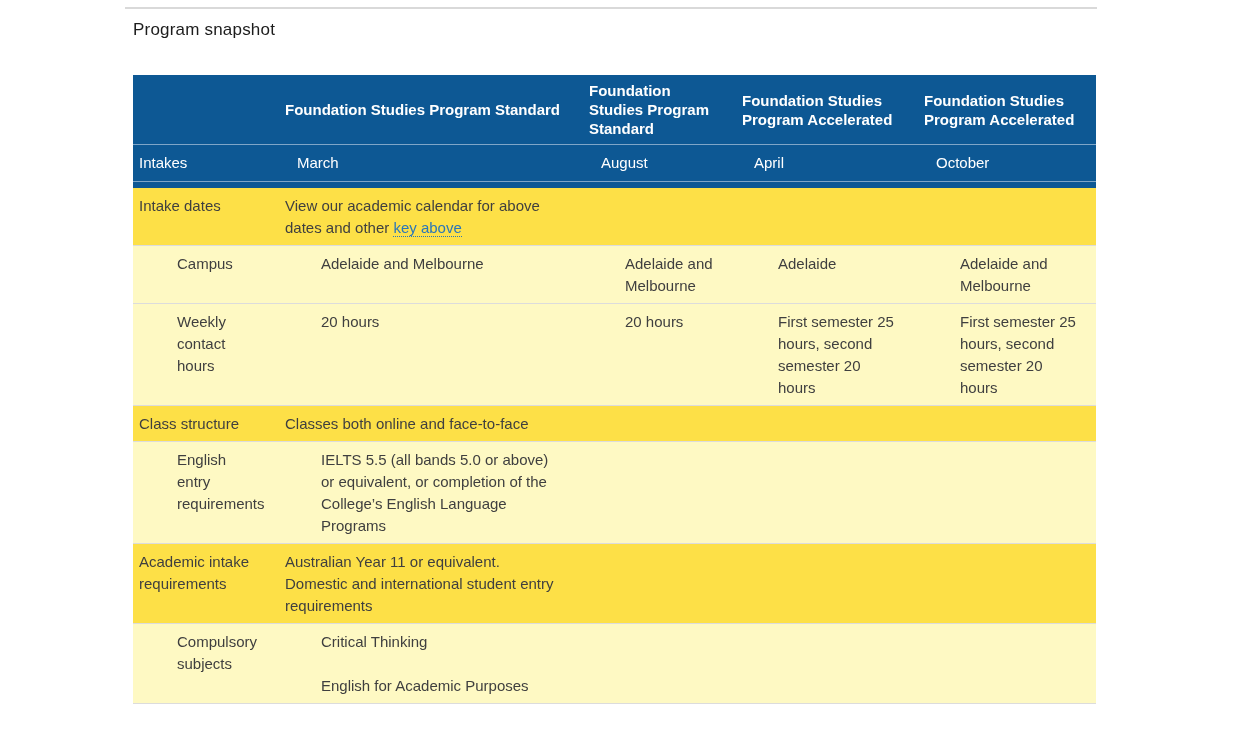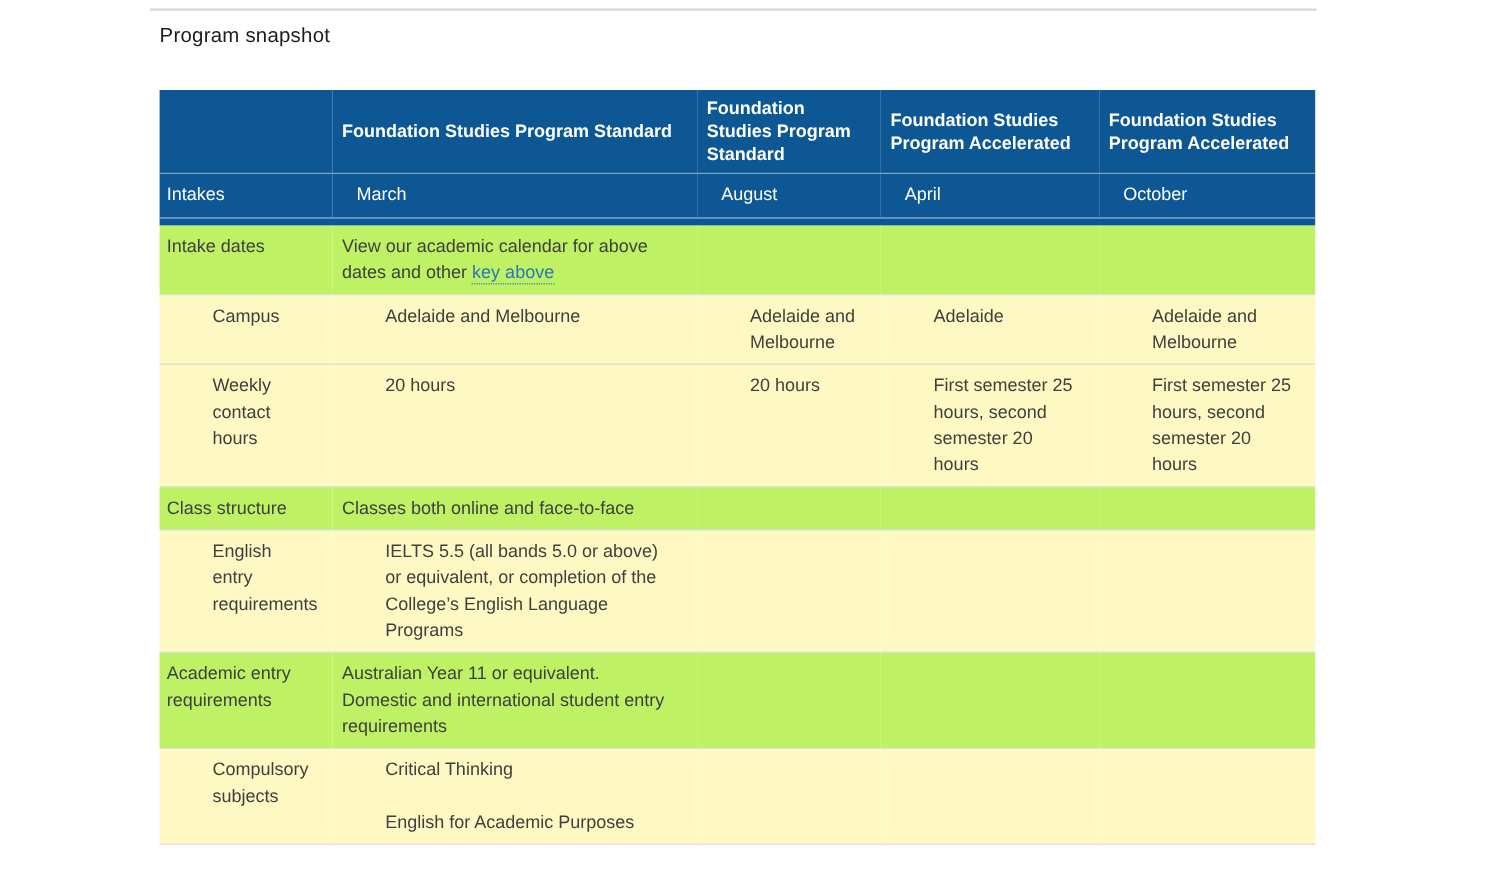--- a/index.html
+++ b/index.html
@@ -69,21 +69,21 @@
 
   tr.blue-spacer td {
     height: 6px;
     padding: 0;
     border-top: 1px solid #7fa6c8;
   }
 
   tbody td {
     vertical-align: top;
     padding: 7px 16px 6px 8px;
-    background: #bef264;
+    background: #fde047;
   }
   tbody td:first-child { padding-left: 6px; }
   tbody tr.gray td {
     background: #fef9c3;
     border-top: 1px solid #dcdcdc;
     border-bottom: 1px solid #dcdcdc;
     padding-left: 44px;
   }
   tbody p { margin: 0; }
   tbody p.spaced { margin-bottom: 22px; }
@@ -159,21 +159,21 @@
         <td></td>
       </tr>
       <tr class="gray">
         <td>English entry requirements</td>
         <td>IELTS 5.5 (all bands 5.0 or above) or equivalent, or completion of the College’s English Language Programs</td>
         <td></td>
         <td></td>
         <td></td>
       </tr>
       <tr>
-        <td>Academic entry requirements</td>
+        <td>Academic intake requirements</td>
         <td>Australian Year 11 or equivalent. Domestic and international student entry requirements</td>
         <td></td>
         <td></td>
         <td></td>
       </tr>
       <tr class="gray">
         <td>Compulsory subjects</td>
         <td>
           <p class="spaced">Critical Thinking</p>
           <p>English for Academic Purposes</p>

